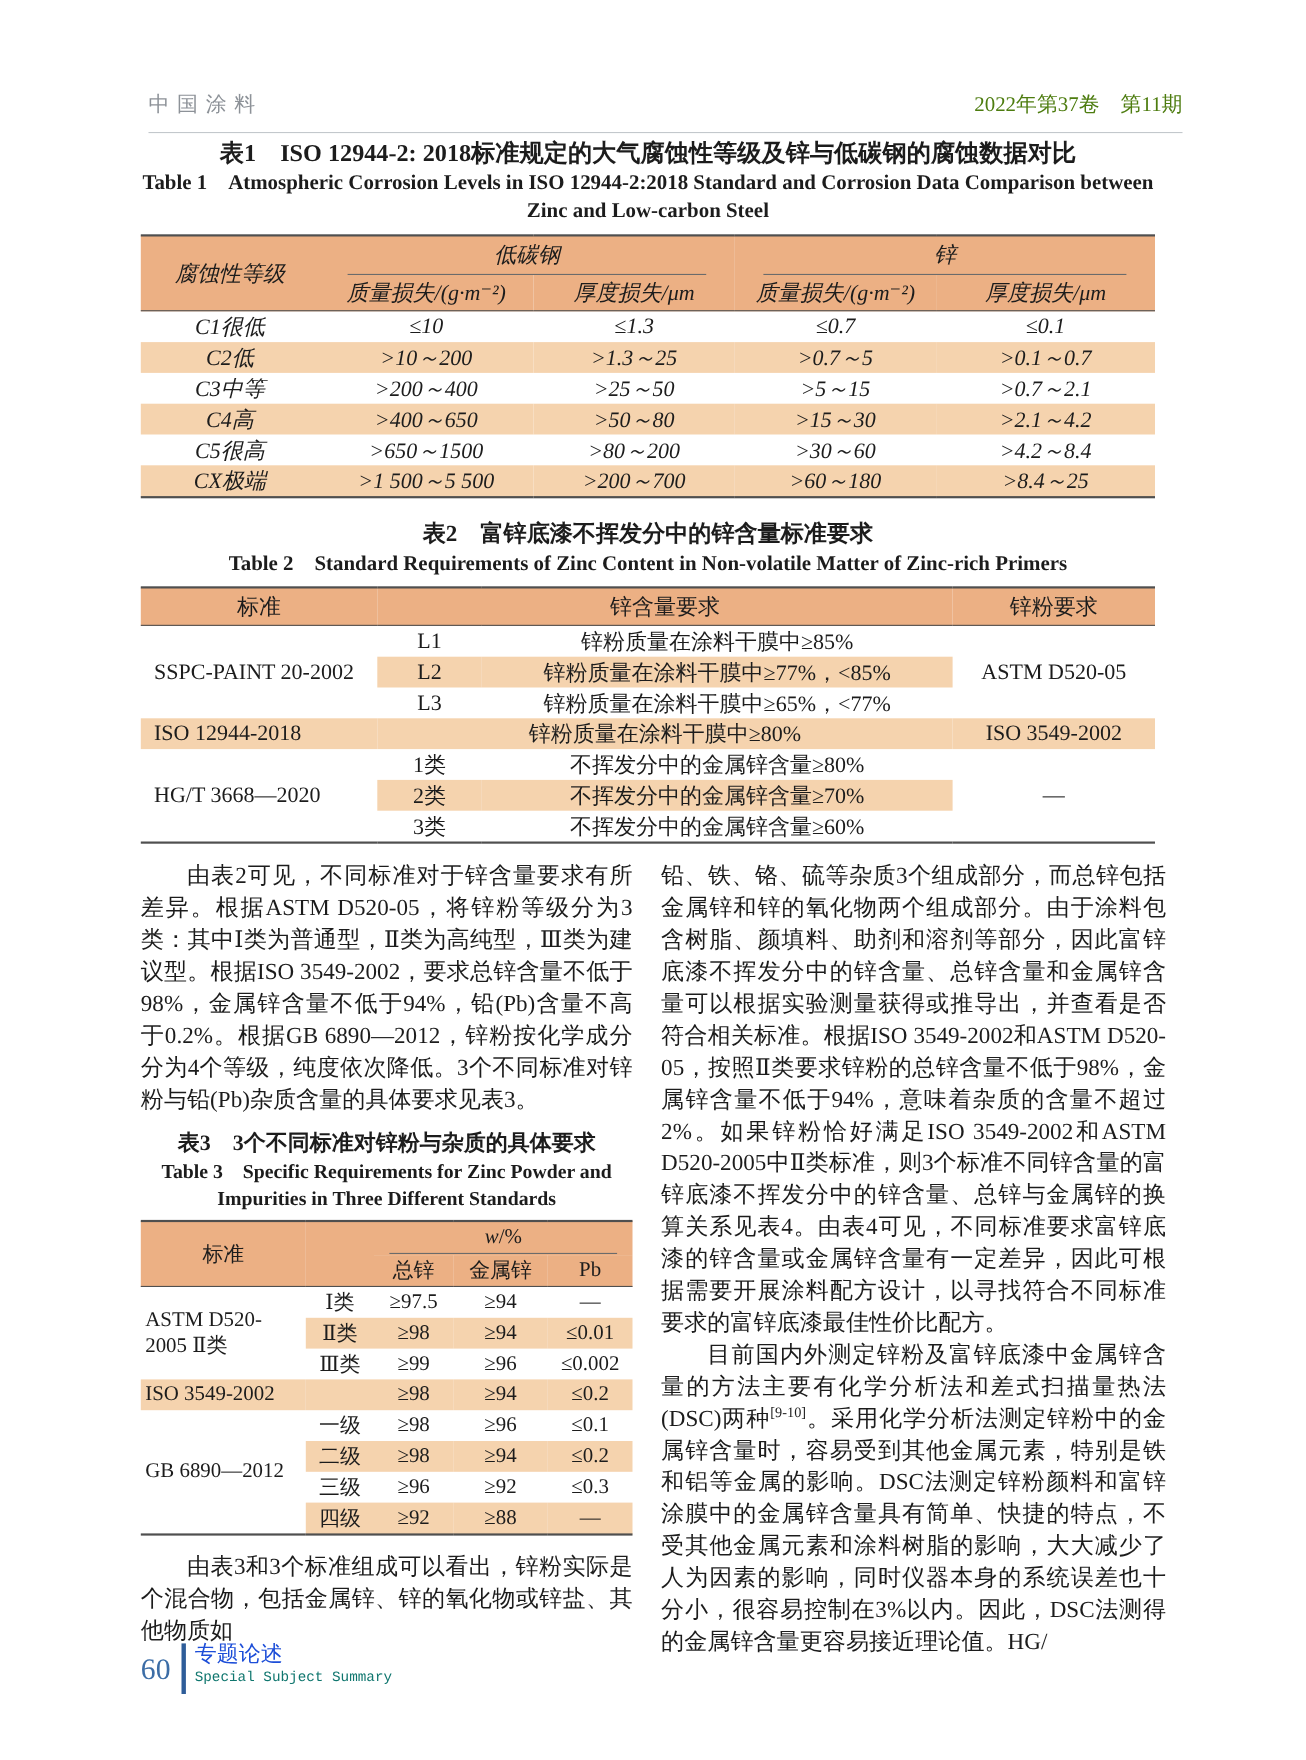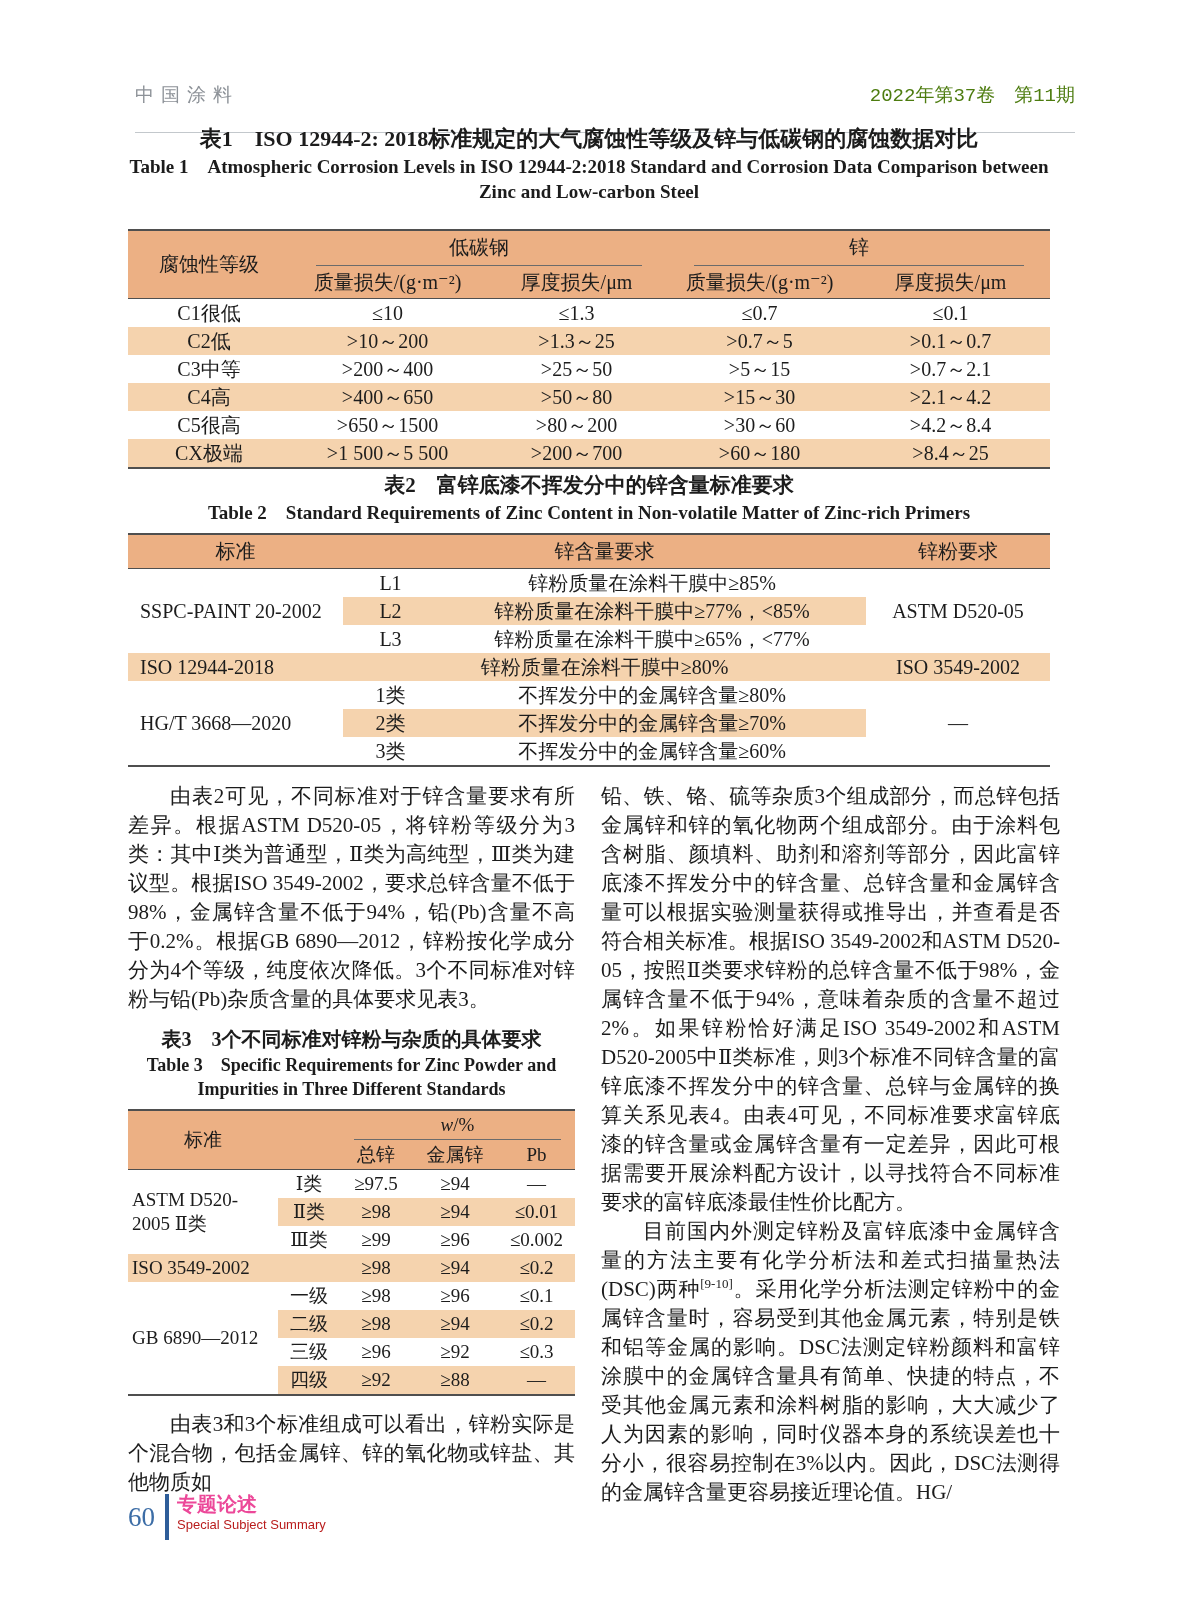--- a/index.html
+++ b/index.html
@@ -6,21 +6,21 @@
   html,body{margin:0;padding:0;background:#e8e8e8;}
   .page{
     position:relative;width:1187px;height:1600px;background:#ffffff;
     font-family:"Liberation Serif","DejaVu Serif",serif;color:#1c1c1c;
     margin:0 auto;overflow:hidden;
   }
   
   .running-head{
     position:absolute;top:72px;left:135px;right:112px;height:36px;
     display:flex;justify-content:space-between;align-items:flex-end;
-    border-bottom:1px solid #c3c8cc;padding-bottom:24px;font-family:Liberation Mono, monospace;
+    border-bottom:1px solid #c3c8cc;padding-bottom:12px;
   }
   .journal-name{font-size:19px;color:#8d9298;letter-spacing:7px;}
   .issue-info{font-size:19px;color:#4d7c0f;}
 
   
   .tbl-title-zh{font-size:22px;font-weight:bold;text-align:center;line-height:30px;}
   .tbl-title-en{font-size:19px;font-weight:bold;text-align:center;line-height:25px;}
   table.data-table{
     border-collapse:collapse;table-layout:fixed;
     border-top:2px solid #4f4f4f;border-bottom:2px solid #4f4f4f;
@@ -30,21 +30,21 @@
   }
   table.data-table thead{background:#ecb084;}
   th.hb,td.hb{border-bottom:1.5px solid #4f4f4f;}
   tr.hl-row{background:#f5d3ae;}
   td.hl-cell{background:#f5d3ae;margin-left:32px;}
   .group-label{border-bottom:1px solid #6b6b6b;margin:0 24px;padding:3px 0 4px 0;}
   .left-cell{text-align:left !important;padding-left:12px !important;}
 
   
   .t1-block{position:absolute;top:124px;left:128px;width:922px;}
-  .t1-block table{width:100%;margin-top:25px;font-size:20px;}
+  .t1-block table{width:100%;margin-top:9px;font-size:20px;font-style:italic;}
   .t1-block thead tr:first-child th{height:30px;}
   .t1-block thead tr:last-child th{height:32px;text-align:center;}
   .t1-block tbody td{height:28px;}
   .table-note{font-size:17px;color:#c05f2e;margin-top:8px;padding-left:22px;}
 
   
   .t2-block{position:absolute;top:470px;left:128px;width:922px;}
   .t2-block .tbl-title-zh{font-size:21px;}
   .t2-block table{width:100%;margin-top:8px;font-size:20px;}
   .t2-block thead th{height:33px;}
@@ -78,22 +78,22 @@
   .w-underline{border-bottom:1px solid #6b6b6b;margin:0 12px;padding:2px 0 3px 0;}
   .p2{margin-top:14px;}
 
   
   .footer{
     position:absolute;left:128px;top:1492px;display:flex;align-items:flex-start;
     font-family:"Liberation Sans","DejaVu Sans",sans-serif;
   }
   .page-num{font-size:27px;color:#3c6da6;margin-top:10px;font-family:"Liberation Serif","DejaVu Serif",serif;}
   .footer-bar{width:4px;height:46px;background:#2e5d99;margin:2px 8px 0 10px;}
-  .section-zh{font-size:20px;font-weight:bold;color:#ec4899;line-height:24px;}
-  .section-en{font-size:13px;color:#b91c1c;line-height:18px;font-family:Liberation Sans, sans-serif;text-align:center;}
+  .section-zh{font-size:20px;font-weight:normal;color:#1d4ed8;line-height:24px;}
+  .section-en{font-size:13px;color:#0f766e;line-height:18px;font-family:Liberation Mono, monospace;text-align:center;}
 </style>
 </head>
 <body>
 
 <div class="page">
 
   <div class="running-head">
     <span class="journal-name">中国涂料</span>
     <span class="issue-info">2022年第37卷　第11期</span>
   </div>

